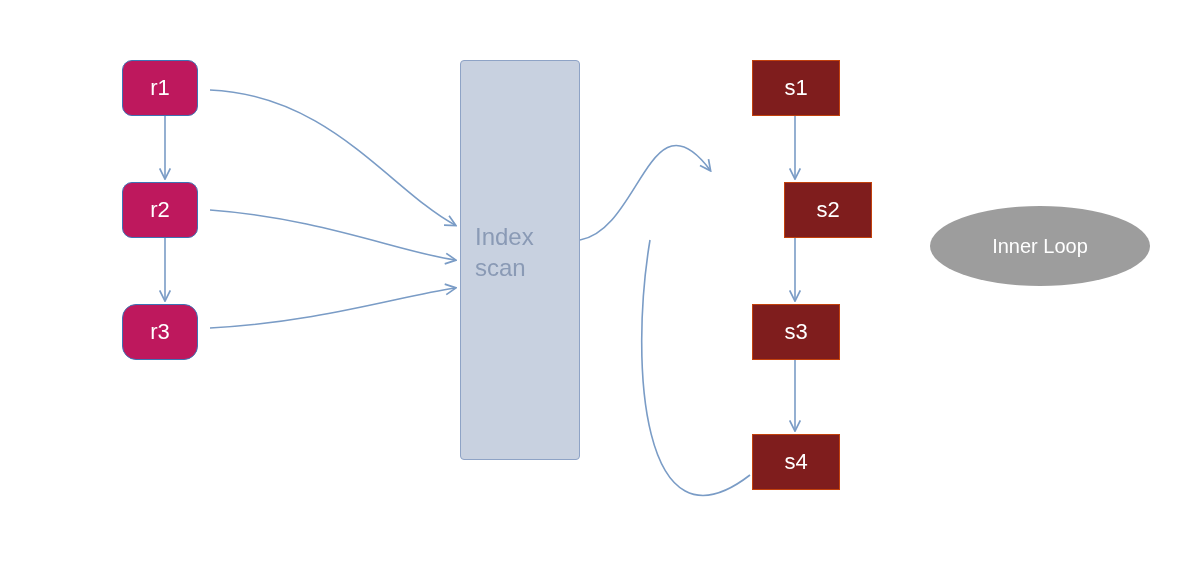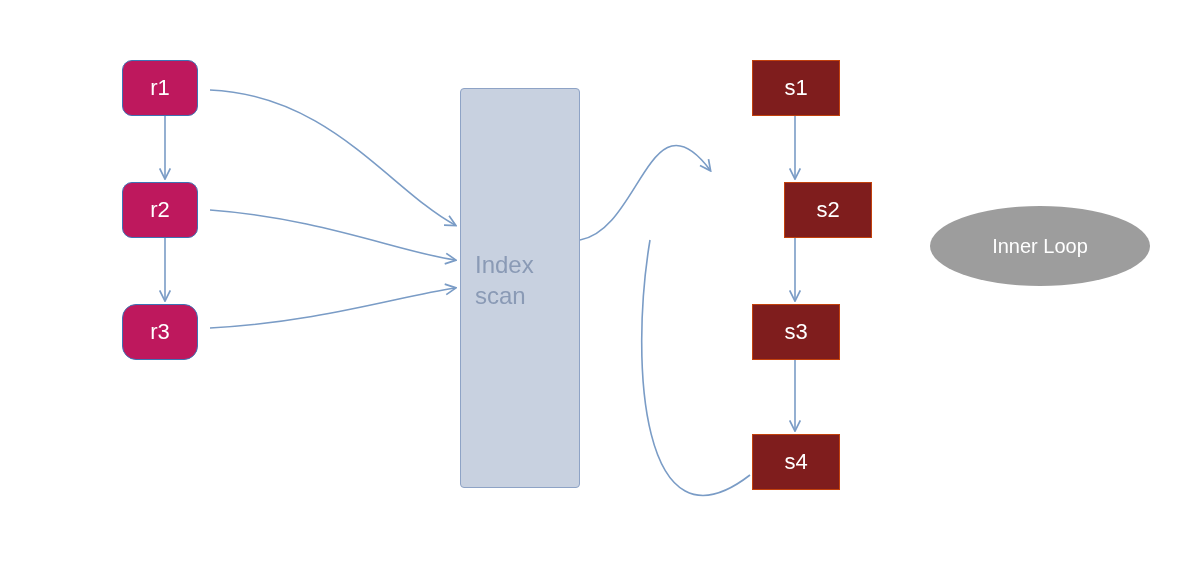--- a/index.html
+++ b/index.html
@@ -53,21 +53,20 @@
     border: 1px solid #8ea3c6;
     border-radius: 4px;
     color: #8a9ab5;
     font-size: 24px;
     line-height: 1.3;
     text-align: left;
     padding-left: 14px;
     padding-top: 160px;
     align-items: flex-start;
     justify-content: flex-start;
-    margin-top: 28px;
   }
   .loop-label {
     position: absolute;
     width: 220px;
     height: 80px;
     background: #9d9d9d;
     border-radius: 50%;
     color: #ffffff;
     font-size: 20px;
     display: flex;

